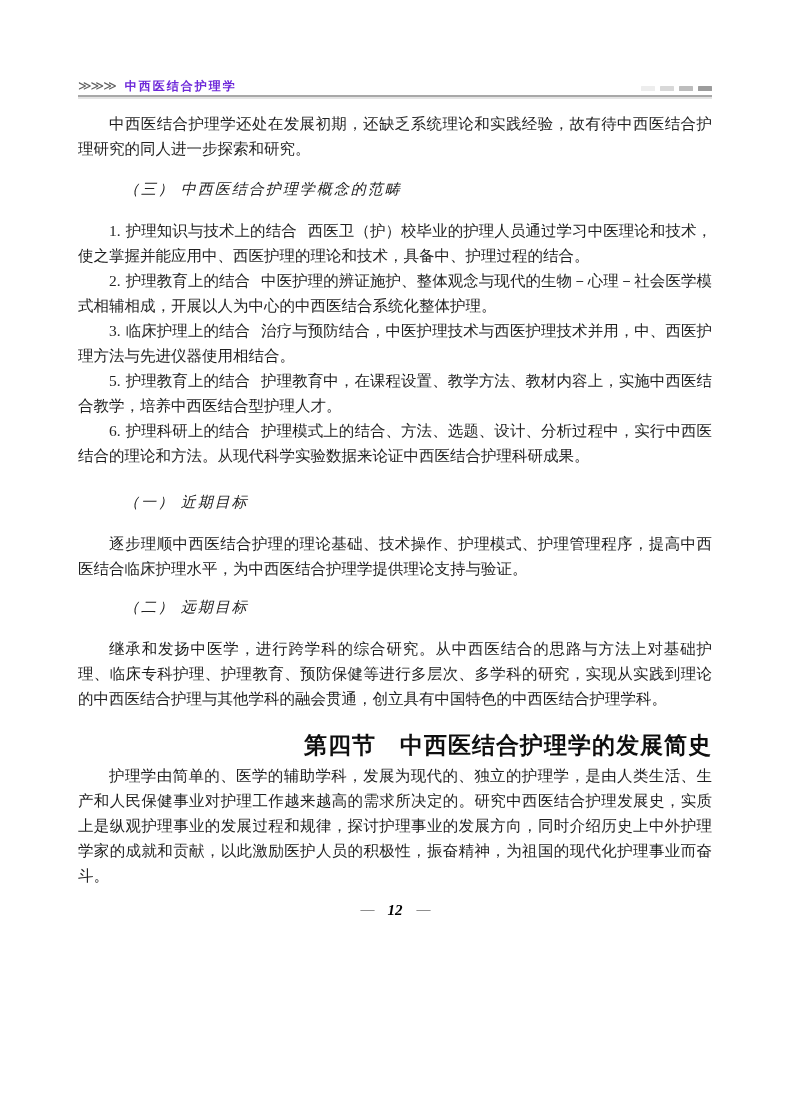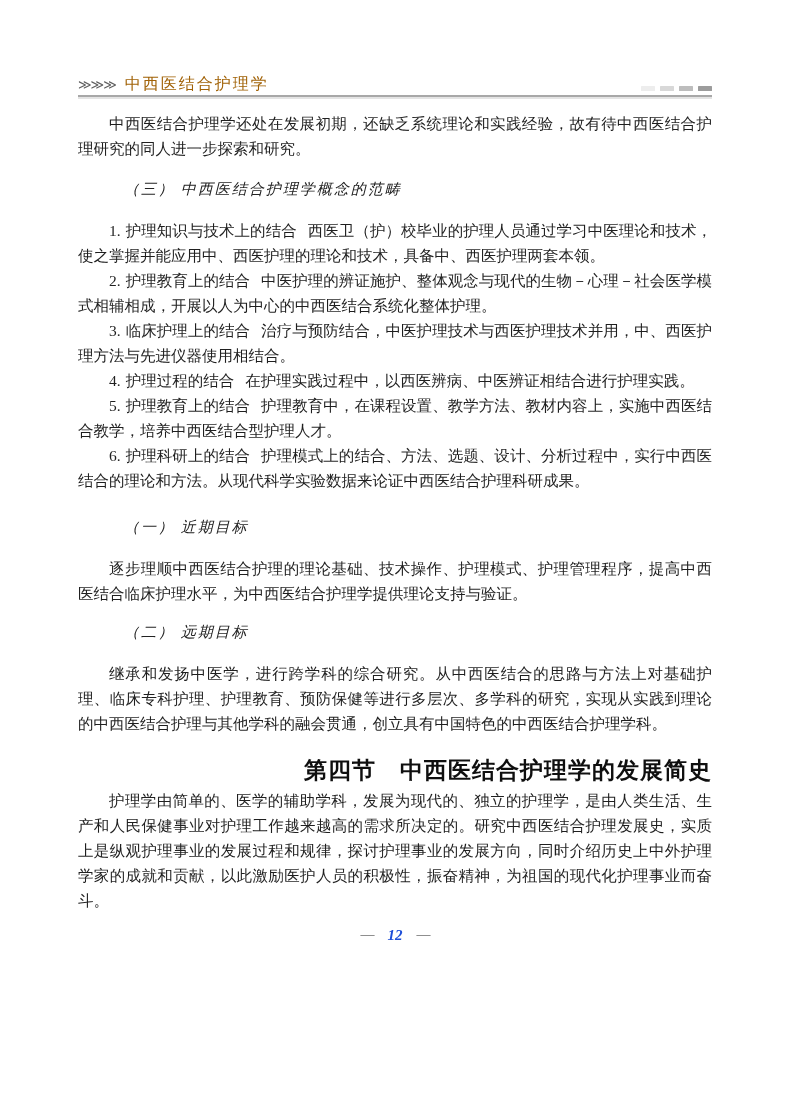--- a/index.html
+++ b/index.html
@@ -29,24 +29,24 @@
   .chevrons {
     font-family: "DejaVu Sans", sans-serif;
     font-size: 13px;
     color: #606060;
     letter-spacing: -1px;
     line-height: 1;
   }
   .book-title {
     margin-left: 9px;
     font-family: "Liberation Sans", "DejaVu Sans", sans-serif;
-    font-weight: 400;
-    font-size: 16px;
+    font-weight: 700;
+    font-size: 12px;
     letter-spacing: 2px;
-    color: #a16207;
+    color: #6d28d9;
     line-height: 1;
   }
   .dashes { display: flex; gap: 5px; align-items: flex-end; padding-bottom: 1px; }
   .dashes .dash { width: 14px; height: 5px; border-radius: 0.5px; }
   .header-rule {
     margin-top: 3px;
     height: 2px;
     background: #a8a8a8;
     box-shadow: 0 2px 0 #e4e4e4;
   }
@@ -118,21 +118,21 @@
     font-size: 14px;
     letter-spacing: -1px;
     vertical-align: 1px;
   }
   .pg-num {
     display: inline-block;
     margin: 0 14px;
     font-style: italic;
     font-weight: 700;
     font-size: 15px;
-    color: #1d4ed8;
+    color: #000000;
     font-family: "Liberation Serif", serif;
   }
 </style>
 </head>
 <body>
 
 <div class="page">
 
   <header>
     <div class="header-row">
@@ -151,30 +151,27 @@
   </header>
 
   <main>
 
     <p class="para mt-intro">中西医结合护理学还处在发展初期，还缺乏系统理论和实践经验，故有待中西医结合护理研究的同人进一步探索和研究。</p>
 
     <h3 class="kai mt-kai1">（三） 中西医结合护理学概念的范畴</h3>
 
     <div class="items">
       <p class="item">
-        <span class="num">1.</span><span class="lead">护理知识与技术上的结合</span><span>西医卫（护）校毕业的护理人员通过学习中医理论和技术，使之掌握并能应用中、西医护理的理论和技术，具备中、西医护理两套本领。</span>
+        <span class="num">1.</span><span class="lead">护理知识与技术上的结合</span><span>西医卫（护）校毕业的护理人员通过学习中医理论和技术，使之掌握并能应用中、西医护理的理论和技术，具备中、护理过程的结合。</span>
       </p>
       <p class="item">
         <span class="num">2.</span><span class="lead">护理教育上的结合</span><span>中医护理的辨证施护、整体观念与现代的生物－心理－社会医学模式相辅相成，开展以人为中心的中西医结合系统化整体护理。</span>
       </p>
       <p class="item">
         <span class="num">3.</span><span class="lead">临床护理上的结合</span><span>治疗与预防结合，中医护理技术与西医护理技术并用，中、西医护理方法与先进仪器使用相结合。</span>
-      </p>
-      <p class="item">
-        <span class="num">4.</span><span class="lead">护理过程的结合</span><span>在护理实践过程中，以西医辨病、中医辨证相结合进行护理实践。</span>
       </p>
       <p class="item">
         <span class="num">5.</span><span class="lead">护理教育上的结合</span><span>护理教育中，在课程设置、教学方法、教材内容上，实施中西医结合教学，培养中西医结合型护理人才。</span>
       </p>
       <p class="item">
         <span class="num">6.</span><span class="lead">护理科研上的结合</span><span>护理模式上的结合、方法、选题、设计、分析过程中，实行中西医结合的理论和方法。从现代科学实验数据来论证中西医结合护理科研成果。</span>
       </p>
     </div>
 
 

